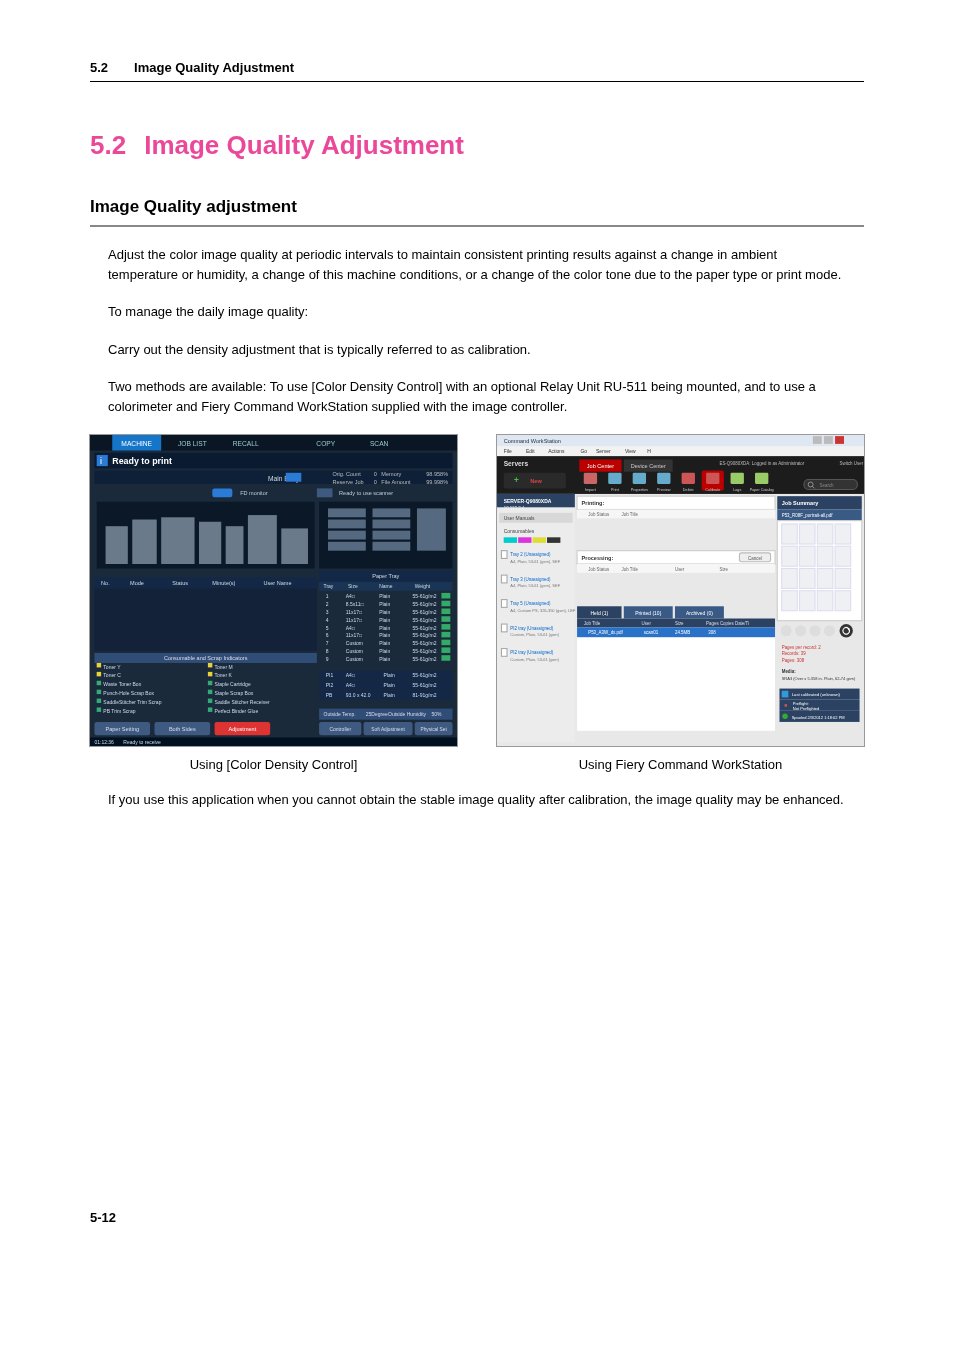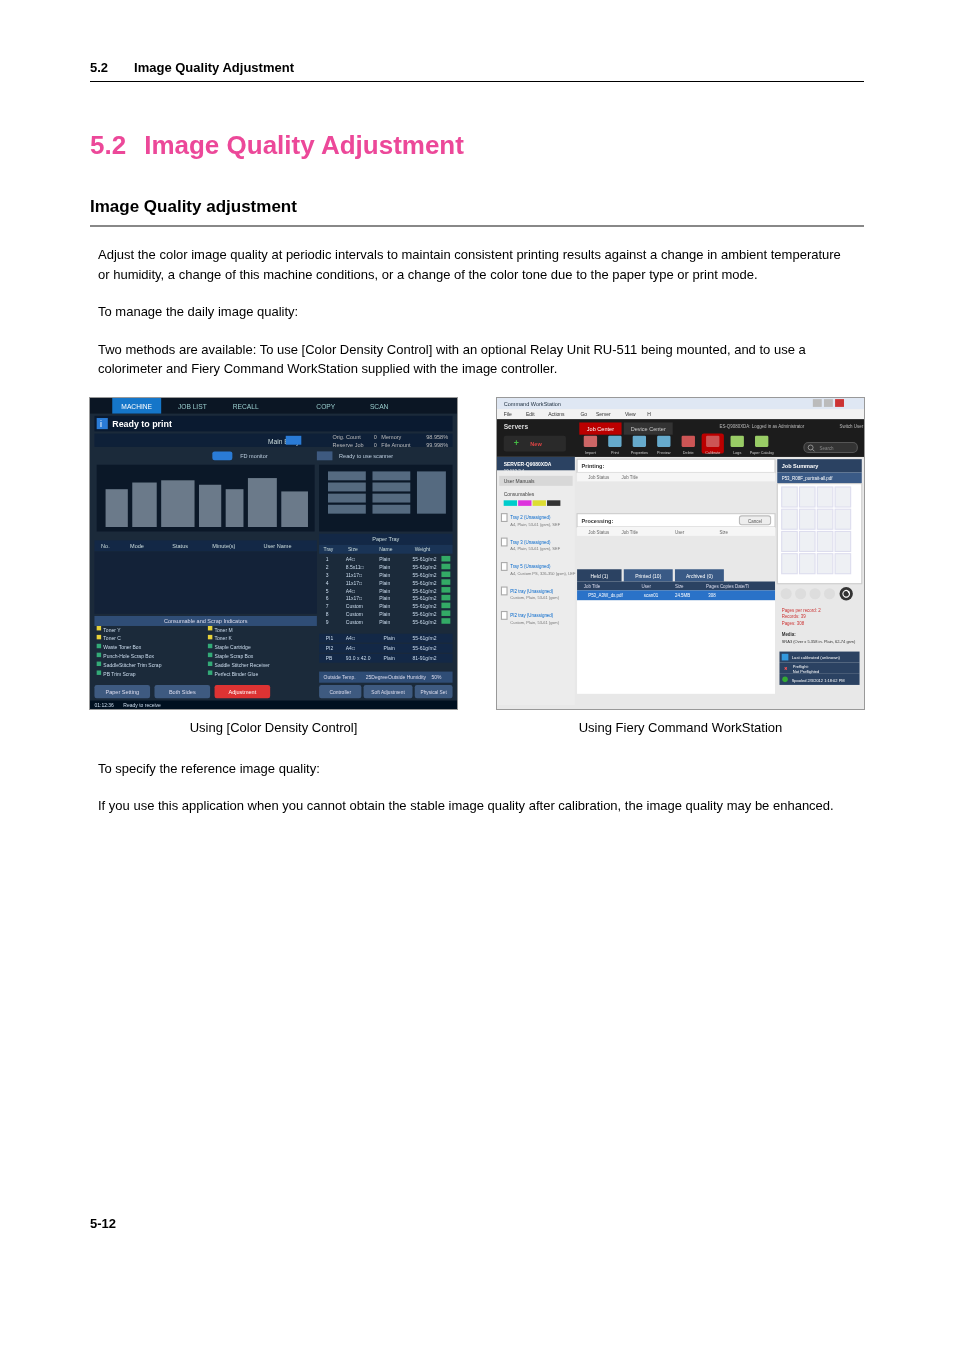--- a/index.html
+++ b/index.html
@@ -33,21 +33,21 @@
   .sub-heading {
     font-size: 17px;
     font-weight: bold;
     margin-bottom: 10px;
     border-bottom: 2px solid #888;
     padding-bottom: 8px;
   }
   p.body {
     font-size: 13px;
     line-height: 1.5;
-    margin: 18px 8px;
+    margin: 18px 18px;
   }
   .tight { margin: 4px 0; }
   .figures {
     display: flex;
     gap: 40px;
     margin-top: 10px;
     margin-bottom: 6px;
   }
   .fig {
     flex: 1;
@@ -81,20 +81,21 @@
 
   <div class="main-heading">
     <span class="num">5.2</span><span>Image Quality Adjustment</span>
   </div>
 
   <div class="sub-heading">Image Quality adjustment</div>
 
   <p class="body">Adjust the color image quality at periodic intervals to maintain consistent printing results against a change in ambient temperature or humidity, a change of this machine conditions, or a change of the color tone due to the paper type or print mode.</p>
 
   <p class="body tight">To manage the daily image quality:</p>
+  <p class="body tight">Carry out the density adjustment that is typically referred to as calibration.</p>
   <p class="body tight">
     <span>Two methods are available: To use [Color Density Control] with an optional </span><b>Relay Unit RU-511</b><span> being mounted, and to use a colorimeter and </span><b>Fiery Command WorkStation</b><span> supplied with the image controller.</span>
   </p>
 
   <div class="figures">
 
     <div class="fig">
       <svg viewBox="0 0 330 280">
         <rect x="0" y="0" width="330" height="280" fill="#1b2a3a"></rect>
 
@@ -466,17 +467,16 @@
         <rect x="254" y="248" width="72" height="10" fill="#2b4262"></rect>
         <circle cx="259" cy="253" r="2.5" fill="#3a3"></circle>
         <text x="265" y="255" font-size="3.6" fill="#fff">Spooled 2/3/2012 1:18:02 PM</text>
       </svg>
       <div class="fig-caption">
         <span>Using </span><b>Fiery Command WorkStation</b>
       </div>
     </div>
   </div>
 
-  <p class="body tight" style="margin-top:24px">To specify the reference image quality:</p>
   <p class="body tight">If you use this application when you cannot obtain the stable image quality after calibration, the image quality may be enhanced.</p>
 
   <div class="page-num">5-12</div>
 </div>
 
 </body></html>

